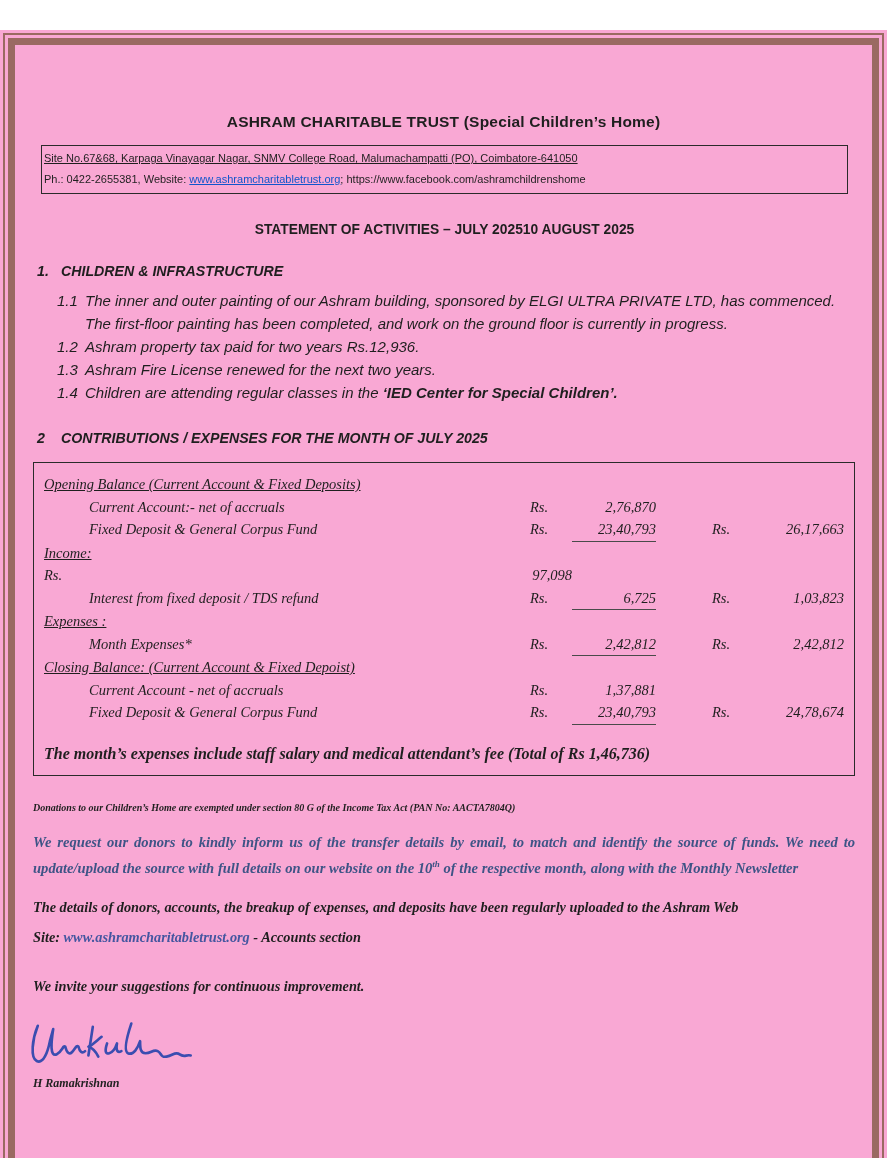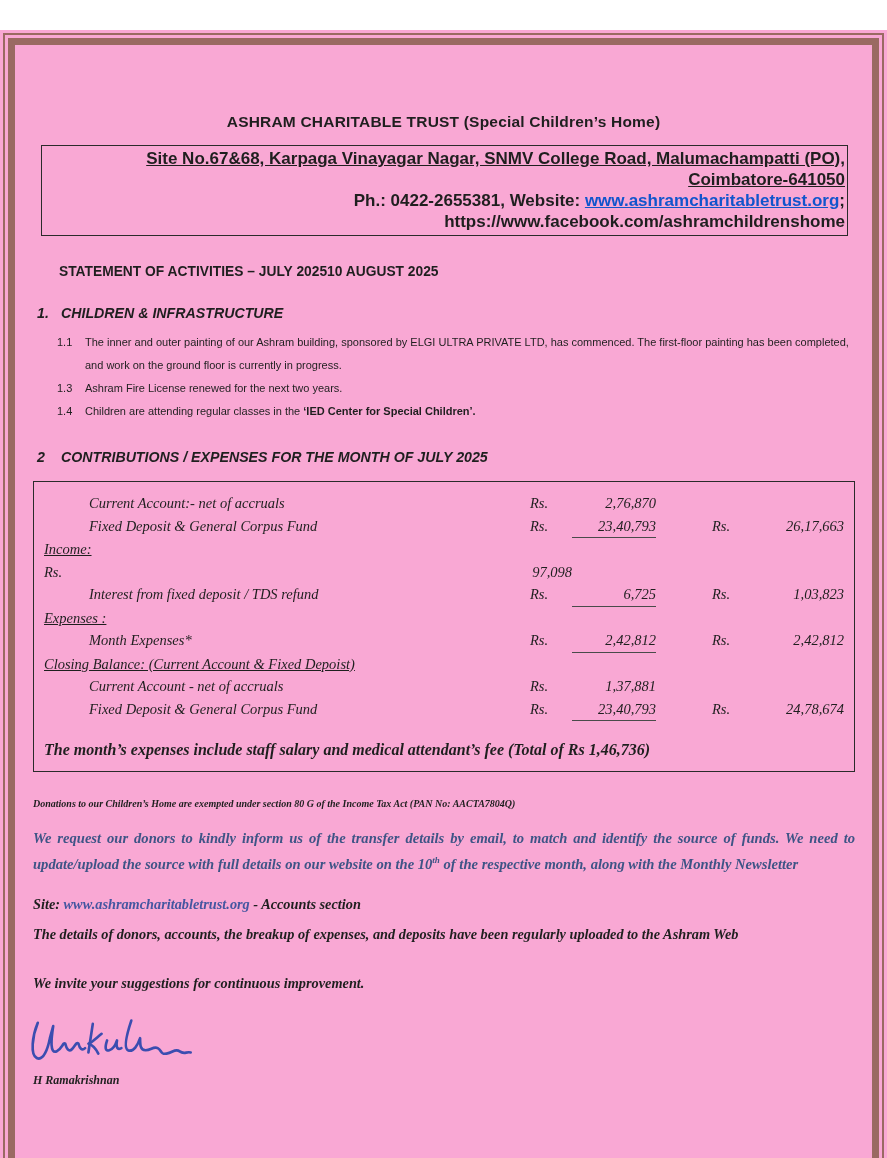--- a/index.html
+++ b/index.html
@@ -4,31 +4,31 @@
 <style>
   html,body{margin:0;padding:0;background:#ffffff;}
   .page{position:relative;width:887px;height:1158px;background:#f9a8d4;overflow:hidden;
         font-family:"Liberation Sans",sans-serif;color:#1f1f1f;margin-top:30px;}
   .frame-outer{position:absolute;top:8px;left:8px;right:8px;bottom:8px;border:7px solid #9a6a62;}
   .frame-inner{position:absolute;top:3px;left:3px;right:3px;bottom:3px;border:2px solid #9a6a62;}
   .content{position:absolute;left:21px;top:21px;width:845px;}
 
   .doc-title{margin:62px 0 0;text-align:center;font-size:15.5px;font-weight:bold;letter-spacing:.2px;}
 
-  .address-box{margin:14px 18px 0 20px;border:1.5px solid #2b2b2b;text-align:right;
-               font-size:17px;line-height:21px;padding:2px 2px 3px;font-weight:bold;}
+  .address-box{margin:14px 18px 0 20px;border:1.5px solid #2b2b2b;text-align:left;
+               font-size:11px;line-height:21px;padding:2px 2px 3px;}
   .addr1{text-decoration:underline;}
   .addr2 a{color:#1155cc;text-decoration:underline;cursor:pointer;}
 
-  .statement-row{display:flex;justify-content:flex-start;margin:28px 36px 0 38px;
+  .statement-row{display:flex;justify-content:center;margin:28px 36px 0 38px;
                  font-weight:bold;font-size:13.8px;}
 
   .sec-heading{display:flex;margin:26px 0 0 16px;font-style:italic;font-weight:bold;font-size:14.2px;}
   .sec-heading .sec-num{width:24px;flex:none;}
-  .items{margin:10px 4px 0 36px;font-size:11px;line-height:23px;}
+  .items{margin:10px 4px 0 36px;font-style:italic;font-size:15px;line-height:23px;}
   .item{display:flex;}
   .item .inum{width:28px;flex:none;}
   .item .itext{flex:1;}
   .bold-seg{font-weight:bold;}
 
   .ledger-box{margin:16px 0 0 12px;width:822px;box-sizing:border-box;border:1.5px solid #2b2b2b;
               padding:10px 10px 12px;font-family:"Liberation Serif","DejaVu Serif",serif;
               font-style:italic;font-size:14.5px;}
   .lrow{display:grid;grid-template-columns:1fr 42px 84px 46px 42px 100px;line-height:22.5px;}
   .lhead{text-decoration:underline;}
@@ -77,36 +77,43 @@
       <span class="sec-num">1.</span>
       <span>CHILDREN &amp; INFRASTRUCTURE</span>
     </div>
 
     <div class="items">
       <div class="item">
         <span class="inum">1.1</span>
         <span class="itext">The inner and outer painting of our Ashram building, sponsored by ELGI ULTRA PRIVATE LTD, has commenced. The first-floor painting has been completed, and work on the ground floor is currently in progress.</span>
       </div>
       <div class="item">
+        <span class="inum">1.2</span>
+        <span class="itext">Ashram property tax paid for two years Rs.12,936.</span>
+      </div>
+      <div class="item">
         <span class="inum">1.3</span>
         <span class="itext">Ashram Fire License renewed for the next two years.</span>
       </div>
       <div class="item">
         <span class="inum">1.4</span>
         <span class="itext"><span>Children are attending regular classes in the </span><span class="bold-seg">‘IED Center for Special Children’.</span></span>
       </div>
     </div>
 
     <div class="sec-heading">
       <span class="sec-num">2</span>
       <span>CONTRIBUTIONS / EXPENSES FOR THE MONTH OF JULY 2025</span>
     </div>
 
     <div class="ledger-box">
       <div class="lrow">
+        <span class="lhead">Opening Balance (Current Account &amp; Fixed Deposits)</span>
+      </div>
+      <div class="lrow">
         <span class="ind">Current Account:- net of accruals</span>
         <span class="lrs">Rs.</span>
         <span class="lamt">2,76,870</span>
         <span></span>
           <span></span>
           <span></span>
       </div>
       <div class="lrow">
         <span class="ind">Fixed Deposit &amp; General Corpus Fund</span>
         <span class="lrs">Rs.</span>
@@ -164,22 +171,22 @@
         <span class="lamt">24,78,674</span>
       </div>
       <div class="ledger-note">The month’s expenses include staff salary and medical attendant’s fee (Total of Rs 1,46,736)</div>
     </div>
 
     <p class="note donation-note">Donations to our Children’s Home are exempted under section 80 G of the Income Tax Act (PAN No: AACTA7804Q)</p>
 
     <p class="note blue-para"><span>We request our donors to kindly inform us of the transfer details by email, to match and identify the source of funds. We need to update/upload the source with full details on our website on the 10</span><sup>th</sup><span> of the respective month, along with the Monthly Newsletter</span></p>
 
     <div class="note details-para">
+      <div>The details of donors, accounts, the breakup of expenses, and deposits have been regularly uploaded to the Ashram Web</div>
       <div><span>Site: </span><a class="site-url">www.ashramcharitabletrust.org</a><span> - Accounts section</span></div>
-      <div>The details of donors, accounts, the breakup of expenses, and deposits have been regularly uploaded to the Ashram Web</div>
     </div>
 
     <p class="note suggestion-note">We invite your suggestions for continuous improvement.</p>
 
     <div class="signature-block">
       <svg width="165" height="55" viewBox="0 0 150 50">
         <g fill="none" stroke="#3b4db0" stroke-width="2.4" stroke-linecap="round" stroke-linejoin="round">
           <path d="M8,8 C3,20 1,37 7,40 C13,43 17,32 19,22 L22,11 C20,24 19,36 25,34 C30,32 31,25 33,27 C34,31 36,35 39,32 C42,29 43,25 45,27 C46,31 48,34 51,31"></path>
           <path d="M58,9 L54,35"></path>
           <path d="M66,18 C61,22 57,26 54,27 C58,28 61,32 63,36"></path>

